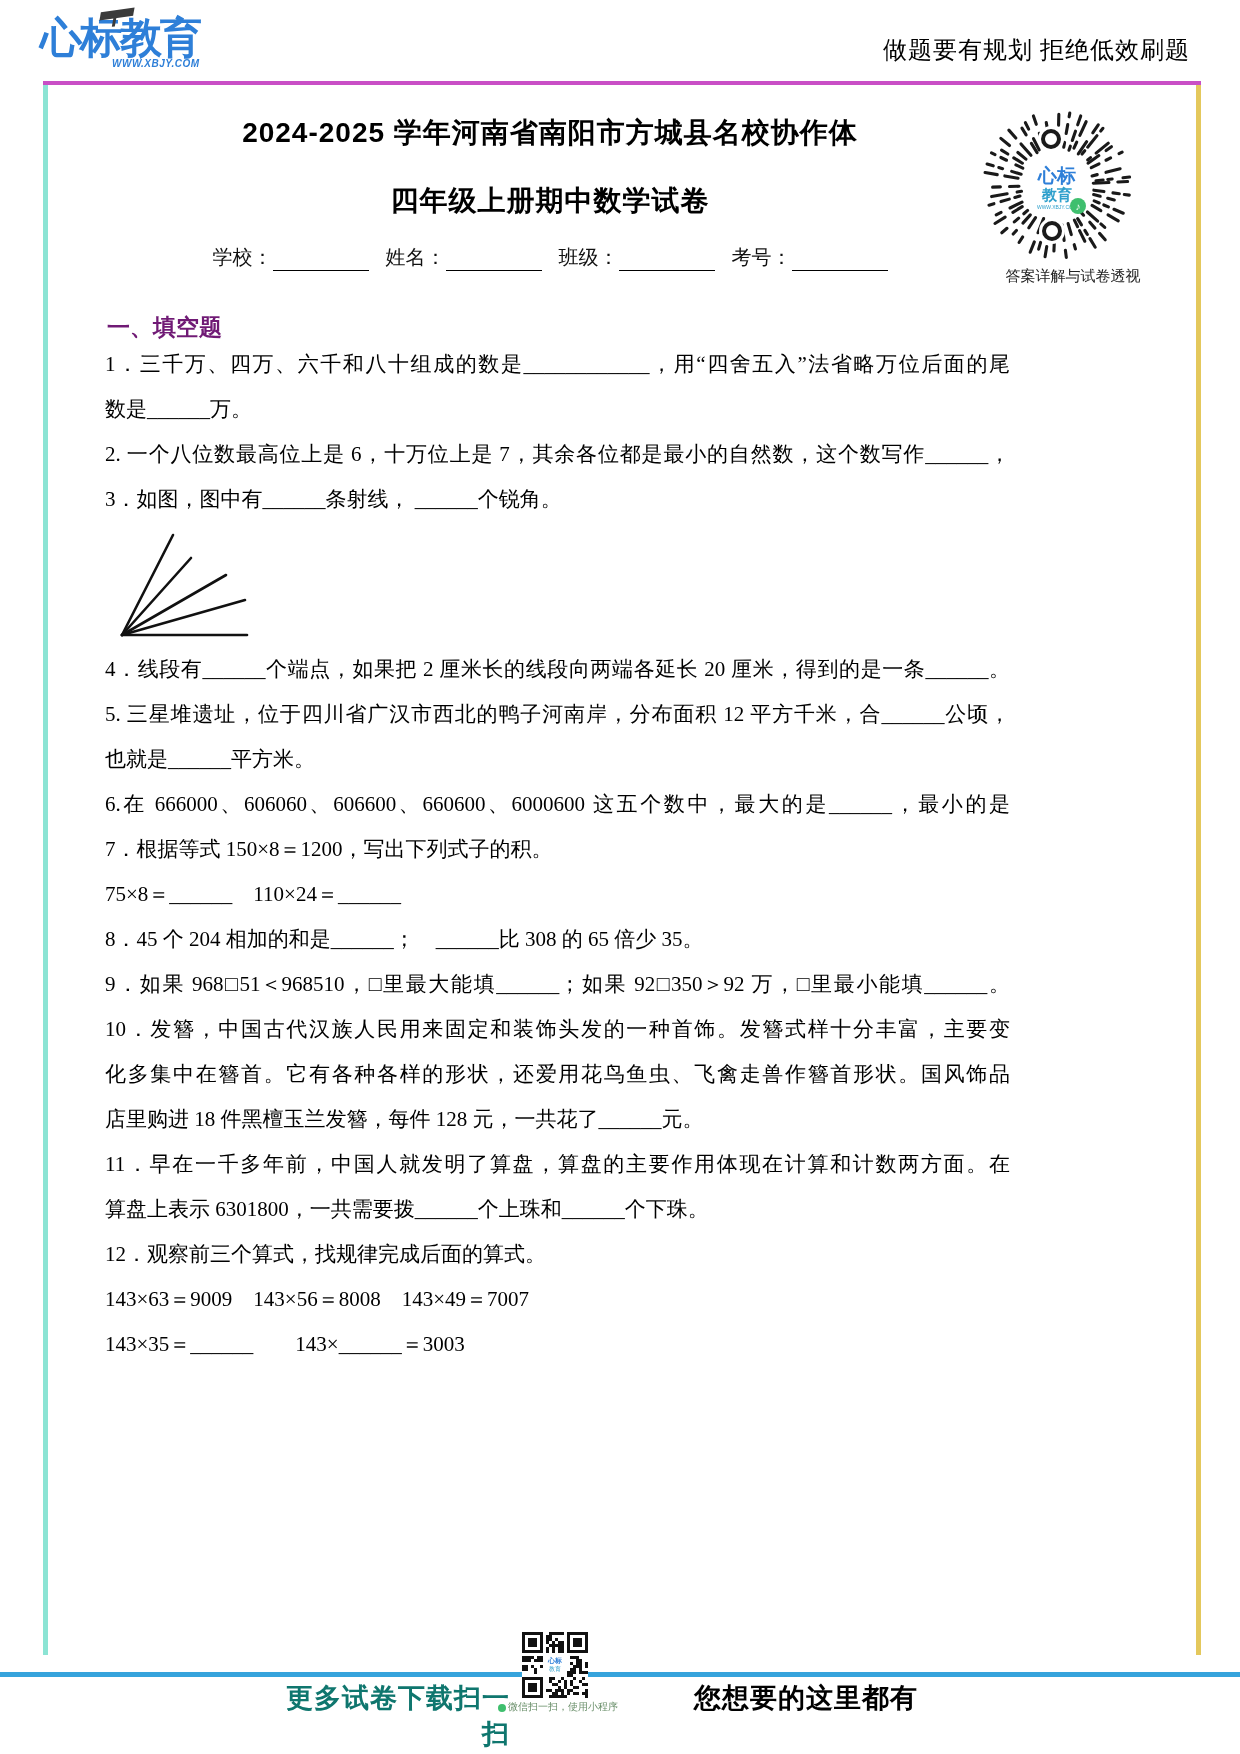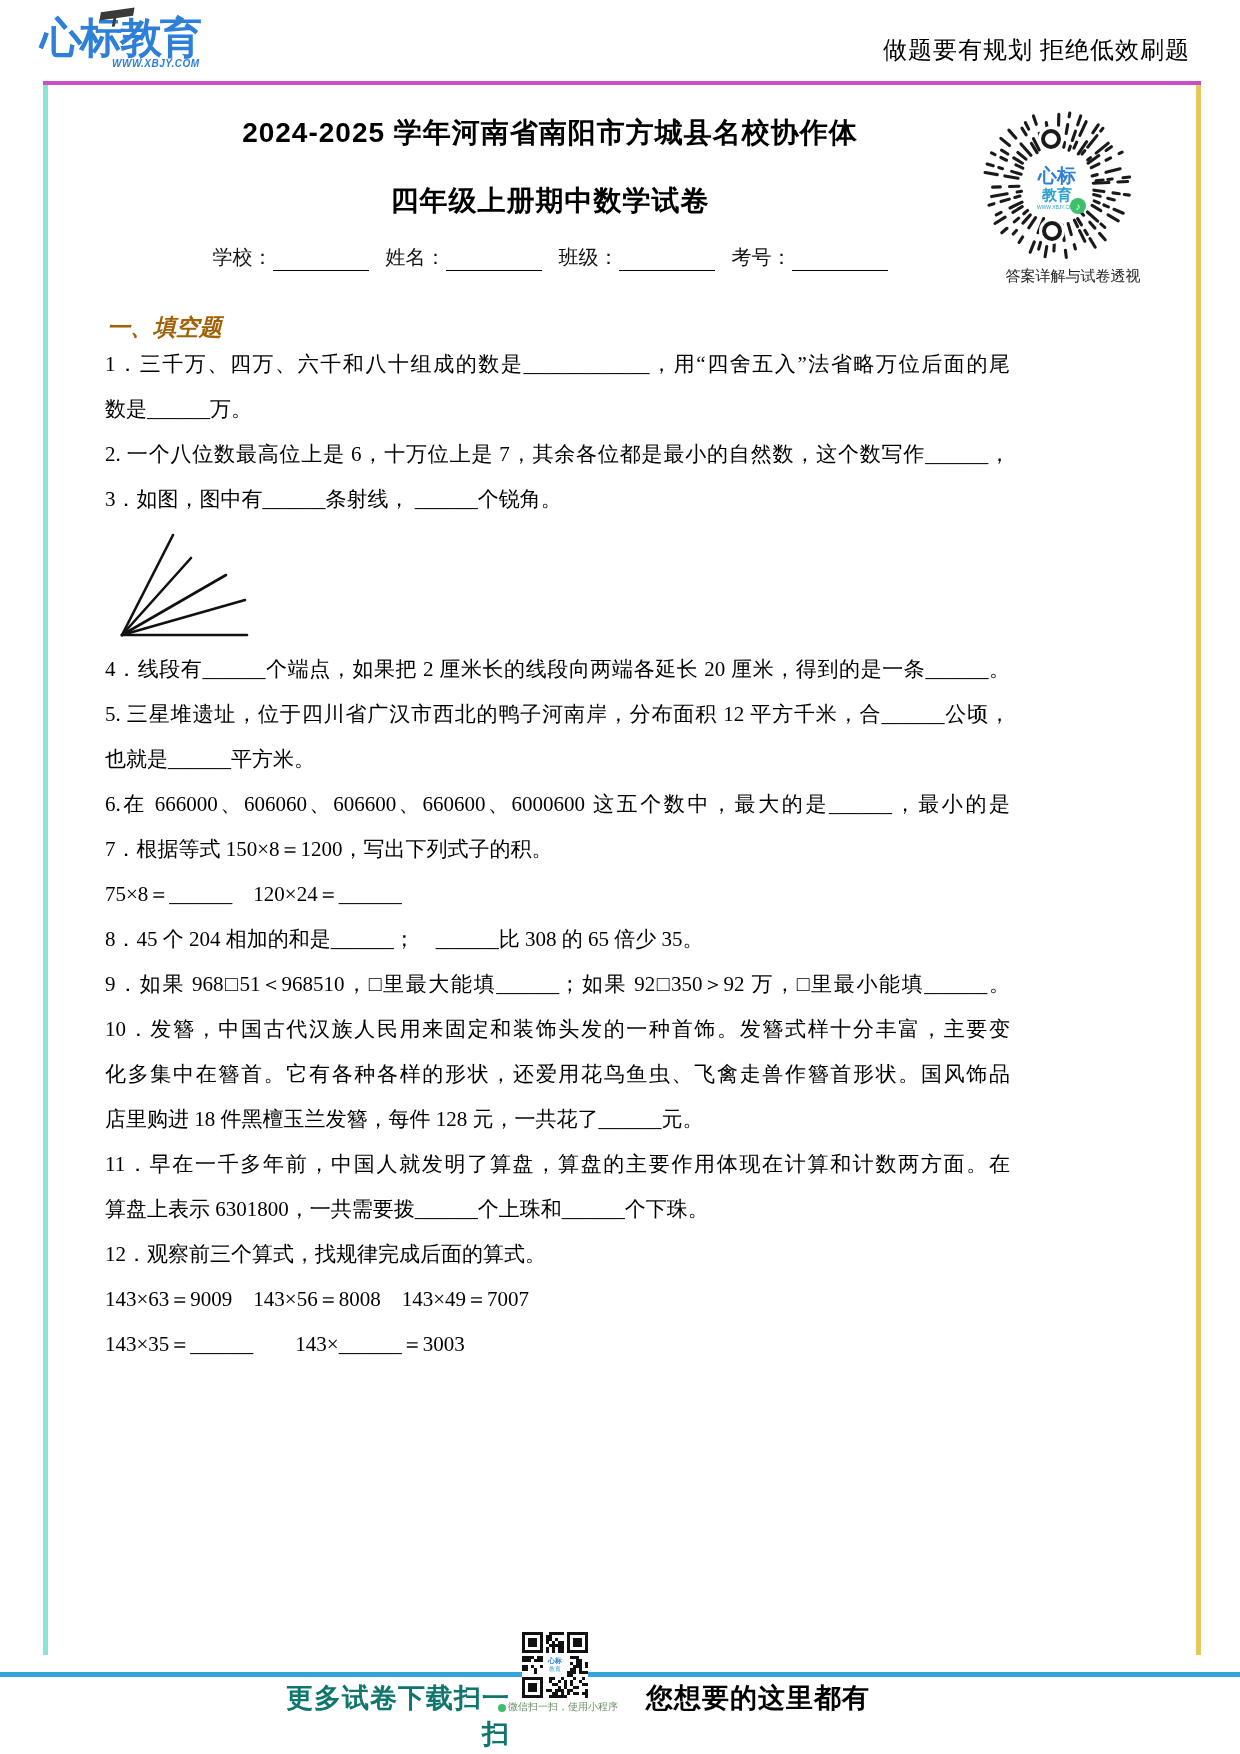--- a/index.html
+++ b/index.html
@@ -34,30 +34,30 @@
   .title-block h1{margin-bottom:30px;}
   .info-line{margin-top:24px;font-size:20px;white-space:nowrap;}
   .info-field{display:inline-block;margin:0 6px;}
   .blank-u{display:inline-block;width:96px;height:22px;border-bottom:1.5px solid #000;vertical-align:bottom;}
   
   .qr-top{position:absolute;left:982px;top:110px;width:150px;height:150px;}
   .qr-top-caption{position:absolute;left:988px;top:267px;width:170px;text-align:center;
     font-size:15px;color:#222;}
   
   .section-heading{position:absolute;left:107px;top:312px;margin:0;
-    font-family:"Liberation Sans","DejaVu Sans",sans-serif;font-size:23px;font-weight:bold;color:#a16207;font-style:italic;}
+    font-family:"Liberation Sans","DejaVu Sans",sans-serif;font-size:23px;font-weight:bold;color:#701a75;}
   .qbody{position:absolute;left:105px;top:342px;width:905px;}
   .qbody p{margin:0;height:45px;line-height:45px;font-size:21px;white-space:nowrap;color:#000;}
   .qbody p.fill{white-space:normal;text-align:justify;text-align-last:justify;height:45px;overflow:hidden;}
   .figure-box{height:125px;position:relative;}
   .figure-box svg{position:absolute;left:4px;top:2px;}
   
   .footer-left{position:absolute;left:272px;top:1680px;width:238px;text-align:right;
     font-size:27px;font-weight:bold;color:#0f766e;letter-spacing:1px;}
-  .footer-right{position:absolute;left:598px;top:1680px;width:320px;text-align:center;
+  .footer-right{position:absolute;left:598px;top:1680px;width:320px;text-align:right;
     font-size:27px;font-weight:bold;color:#000;letter-spacing:1px;}
   .qr-footer{position:absolute;left:522px;top:1632px;width:66px;height:66px;background:#fff;}
   .qr-footer-caption{position:absolute;left:492px;top:1700px;width:126px;text-align:right;
     font-size:10px;color:#6a8f6a;white-space:nowrap;}
   .green-dot{display:inline-block;width:8px;height:8px;border-radius:50%;background:#3fbf6e;
     vertical-align:middle;margin-right:2px;}
 </style>
 </head>
 <body>
 
@@ -215,21 +215,21 @@
         <line x1="13" y1="111" x2="82" y2="34"></line>
         <line x1="13" y1="111" x2="64" y2="11"></line>
       </g>
     </svg>
   </div>
   <p class="fill">4．线段有______个端点，如果把 2 厘米长的线段向两端各延长 20 厘米，得到的是一条______。</p>
   <p class="fill">5. 三星堆遗址，位于四川省广汉市西北的鸭子河南岸，分布面积 12 平方千米，合______公顷，</p>
   <p>也就是______平方米。</p>
   <p class="fill">6.在 666000、606060、606600、660600、6000600 这五个数中，最大的是______，最小的是______。</p>
   <p>7．根据等式 150×8＝1200，写出下列式子的积。</p>
-  <p>75×8＝______　120×24＝______</p>
+  <p>75×8＝______　110×24＝______</p>
   <p>8．45 个 204 相加的和是______；　______比 308 的 65 倍少 35。</p>
   <p class="fill">9．如果 968□51＜968510，□里最大能填______；如果 92□350＞92 万，□里最小能填______。</p>
   <p class="fill">10．发簪，中国古代汉族人民用来固定和装饰头发的一种首饰。发簪式样十分丰富，主要变</p>
   <p class="fill">化多集中在簪首。它有各种各样的形状，还爱用花鸟鱼虫、飞禽走兽作簪首形状。国风饰品</p>
   <p>店里购进 18 件黑檀玉兰发簪，每件 128 元，一共花了______元。</p>
   <p class="fill">11．早在一千多年前，中国人就发明了算盘，算盘的主要作用体现在计算和计数两方面。在</p>
   <p>算盘上表示 6301800，一共需要拨______个上珠和______个下珠。</p>
   <p>12．观察前三个算式，找规律完成后面的算式。</p>
   <p>143×63＝9009　143×56＝8008　143×49＝7007</p>
   <p>143×35＝______　　143×______＝3003</p>

